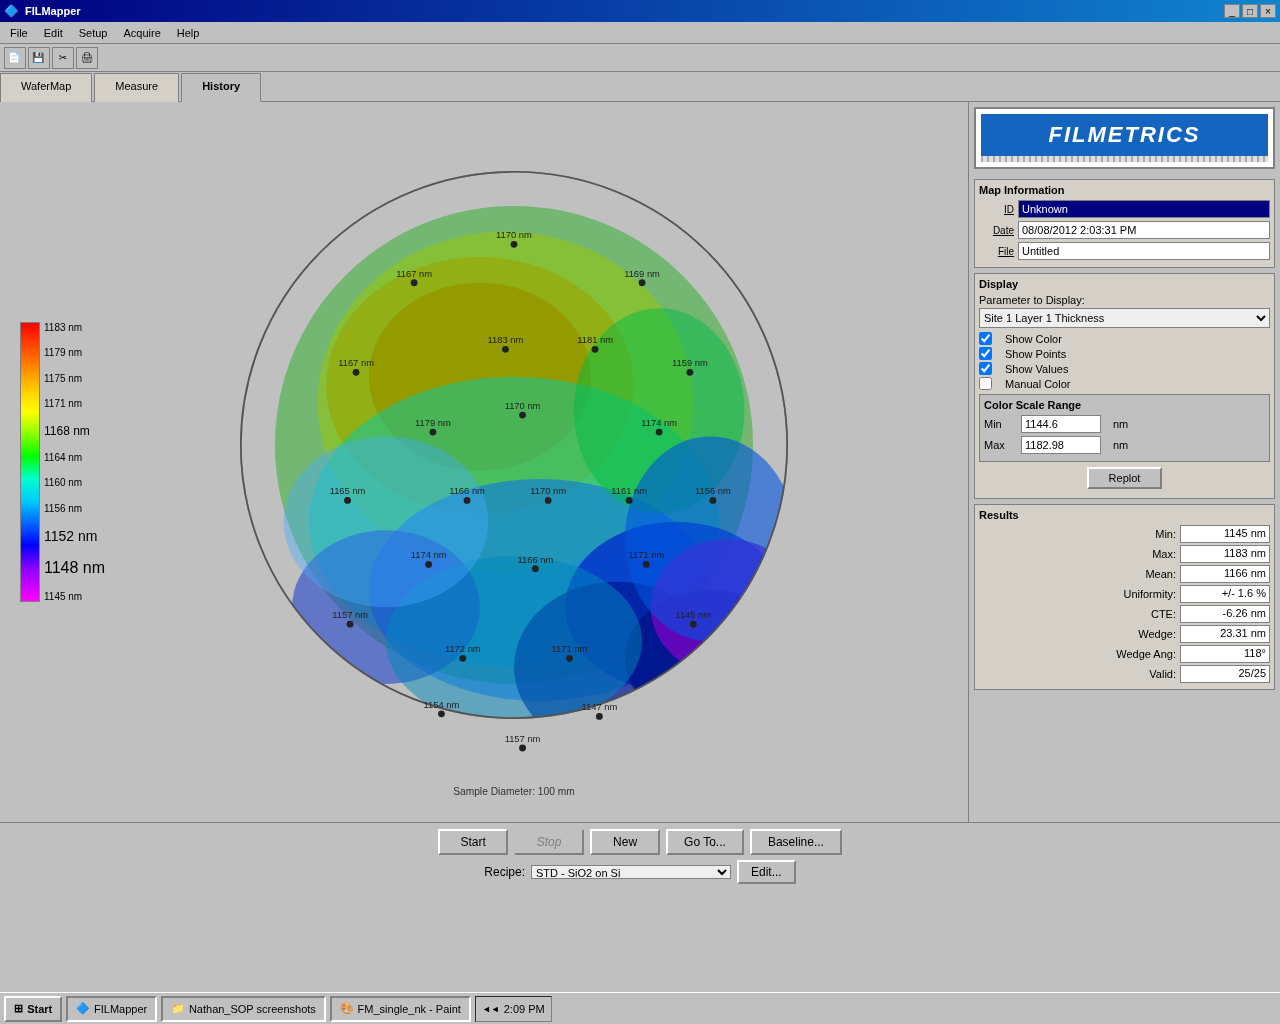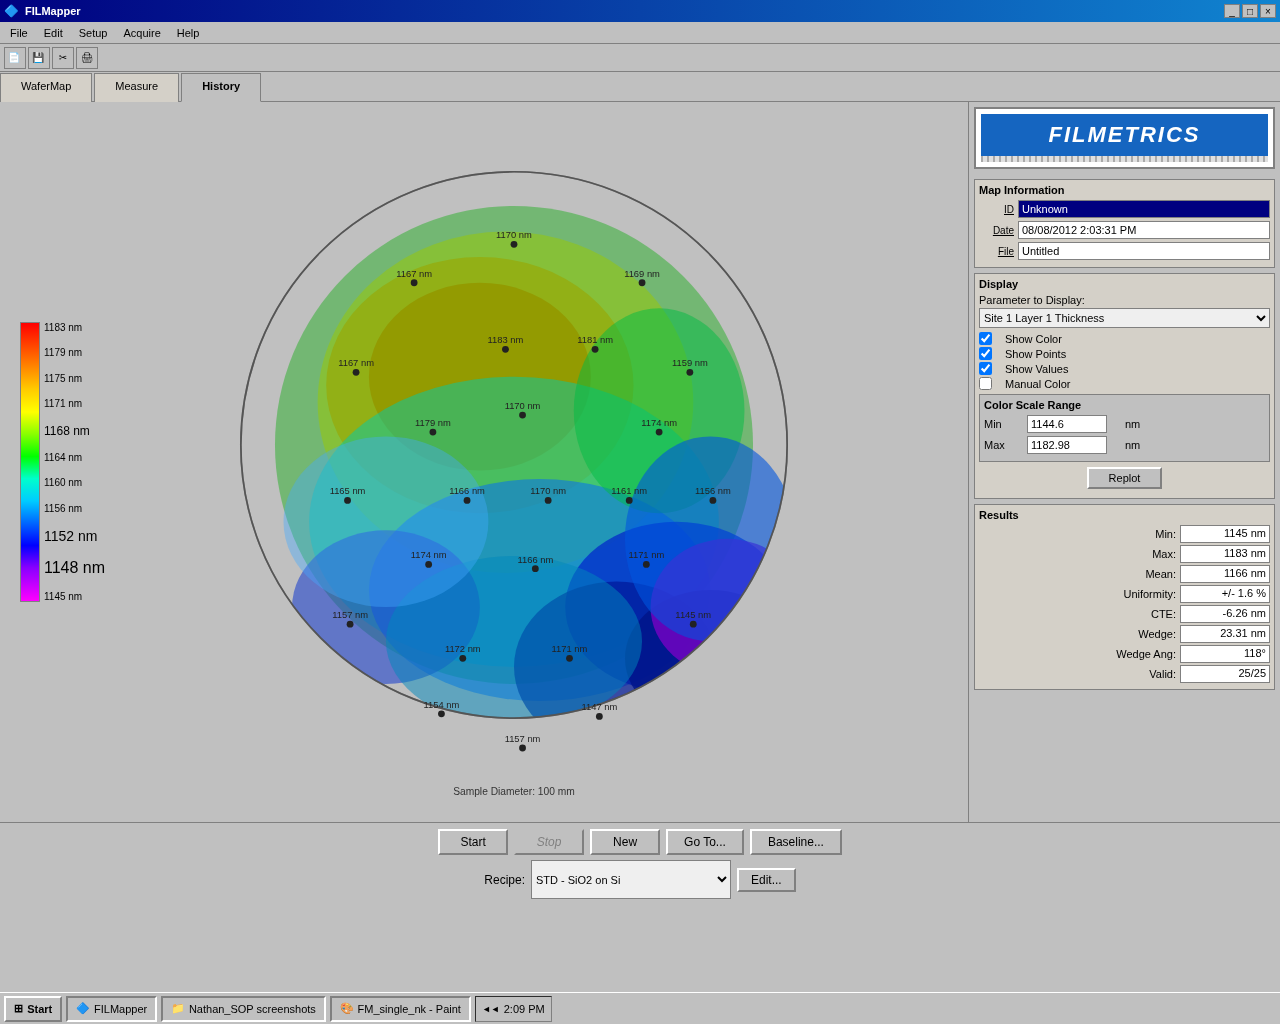--- a/index.html
+++ b/index.html
@@ -239,21 +239,21 @@
     .color-scale-group {
       border: 1px solid #808080;
       padding: 4px;
       margin-top: 4px;
       background: #c0c0c0;
     }
     .color-scale-title { font-size: 11px; font-weight: bold; margin-bottom: 4px; }
     .minmax-row {
       display: flex;
       align-items: center;
-      gap: 18px;
+      gap: 12px;
       margin-bottom: 3px;
     }
     .minmax-label { font-size: 11px; min-width: 25px; }
     .minmax-input {
       width: 80px;
       height: 18px;
       border: 1px solid #808080;
       background: white;
       font-size: 11px;
       padding: 1px 3px;
@@ -327,21 +327,21 @@
     }
     .recipe-row {
       display: flex;
       align-items: center;
       gap: 6px;
       justify-content: center;
     }
     .recipe-label { font-size: 12px; }
     .recipe-select {
       width: 200px;
-      height: 39px;
+      height: 14px;
       font-size: 11px;
       border: 1px solid #808080;
     }
     .edit-btn {
       padding: 3px 12px;
       background: #c0c0c0;
       border: 2px solid;
       border-color: white #808080 #808080 white;
       font-size: 12px;
       cursor: pointer;

